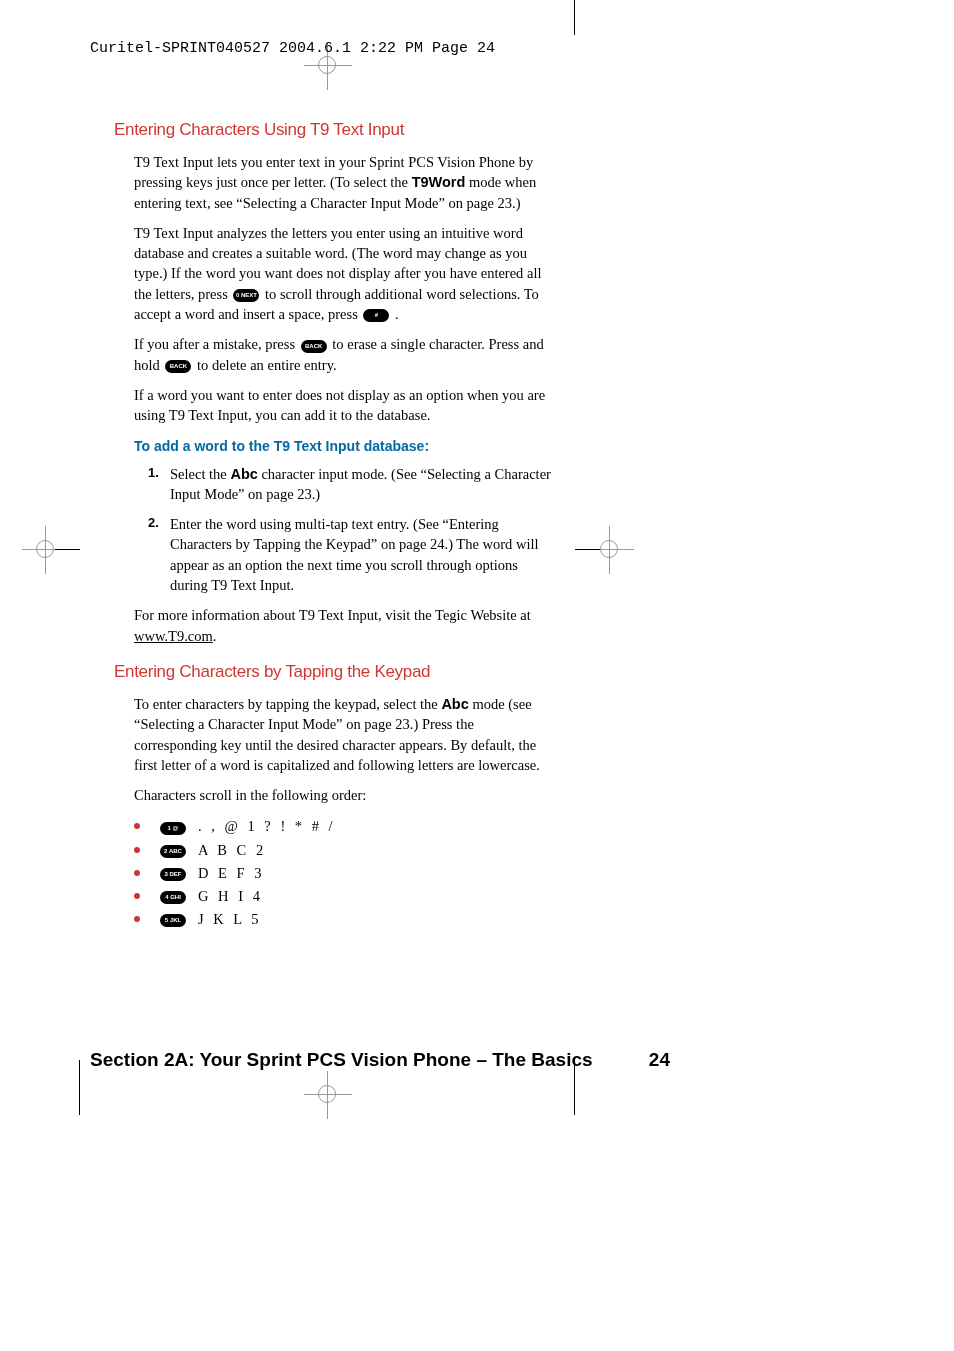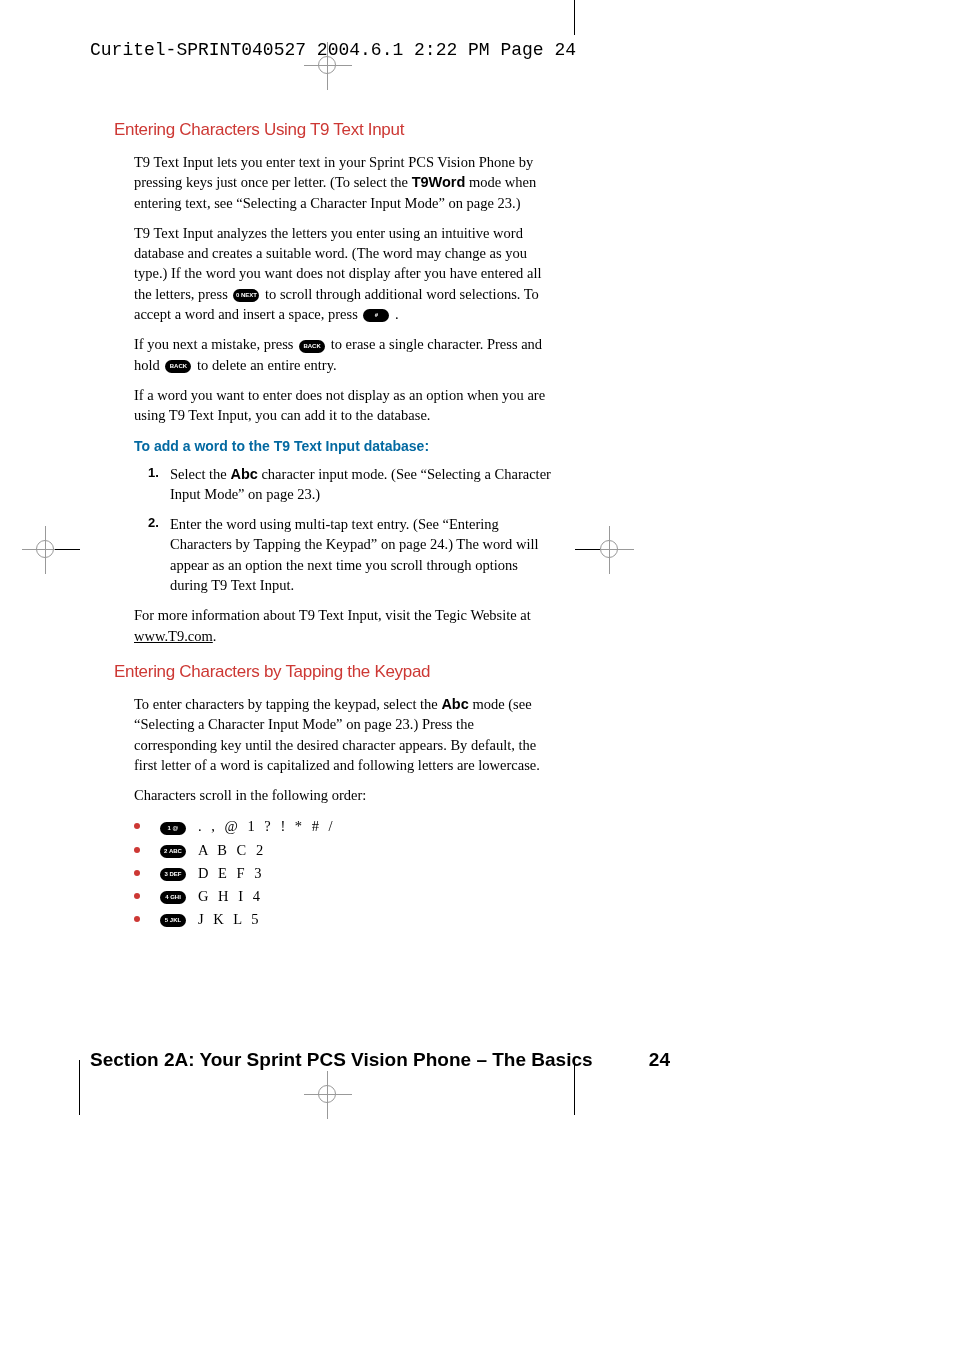--- a/index.html
+++ b/index.html
@@ -10,21 +10,21 @@
       width: 954px;
       height: 1351px;
       position: relative;
       overflow: hidden;
     }
     .header-line {
       position: absolute;
       top: 40px;
       left: 90px;
       font-family: 'Courier New', monospace;
-      font-size: 18px;
+      font-size: 15px;
       color: #000;
     }
     .crop-center {
       position: absolute;
       width: 18px;
       height: 18px;
       border: 1px solid #999;
       border-radius: 50%;
     }
     .crop-center::before {
@@ -175,21 +175,21 @@
 <div class="content">
 
   <h2>Entering Characters Using T9 Text Input</h2>
   <p class="indent">
     <span>T9 Text Input lets you enter text in your Sprint PCS Vision Phone by pressing keys just once per letter. (To select the </span><span class="bold-sans">T9Word</span><span> mode when entering text, see “Selecting a Character Input Mode” on page 23.)</span>
   </p>
   <p class="indent">
     <span>T9 Text Input analyzes the letters you enter using an intuitive word database and creates a suitable word. (The word may change as you type.) If the word you want does not display after you have entered all the letters, press </span><span class="key-icon">0 NEXT</span><span> to scroll through additional word selections. To accept a word and insert a space, press </span><span class="key-icon">#</span><span> .</span>
   </p>
   <p class="indent">
-    <span>If you next a mistake, press </span><span class="key-icon">BACK</span><span> to erase a single character. Press and hold </span><span class="key-icon">BACK</span><span> to delete an entire entry.</span>
+    <span>If you after a mistake, press </span><span class="key-icon">BACK</span><span> to erase a single character. Press and hold </span><span class="key-icon">BACK</span><span> to delete an entire entry.</span>
   </p>
 
   <p class="indent">If a word you want to enter does not display as an option when you are using T9 Text Input, you can add it to the database.</p>
   <div class="sub-header indent">To add a word to the T9 Text Input database:</div>
   <ol>
     <li><span class="num">1.</span><span>Select the </span><span class="bold-sans">Abc</span><span> character input mode. (See “Selecting a Character Input Mode” on page 23.)</span></li>
     <li><span class="num">2.</span><span>Enter the word using multi-tap text entry. (See “Entering Characters by Tapping the Keypad” on page 24.) The word will appear as an option the next time you scroll through options during T9 Text Input.</span></li>
   </ol>
   <p class="indent">
     <span>For more information about T9 Text Input, visit the Tegic Website at </span><span class="underline">www.T9.com</span><span>.</span>

